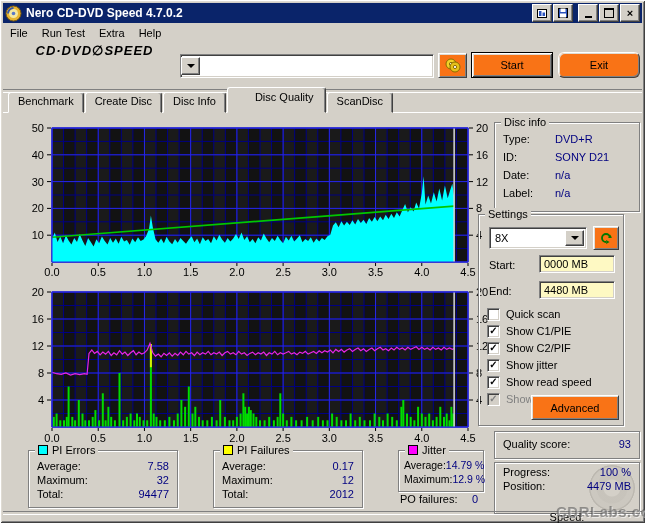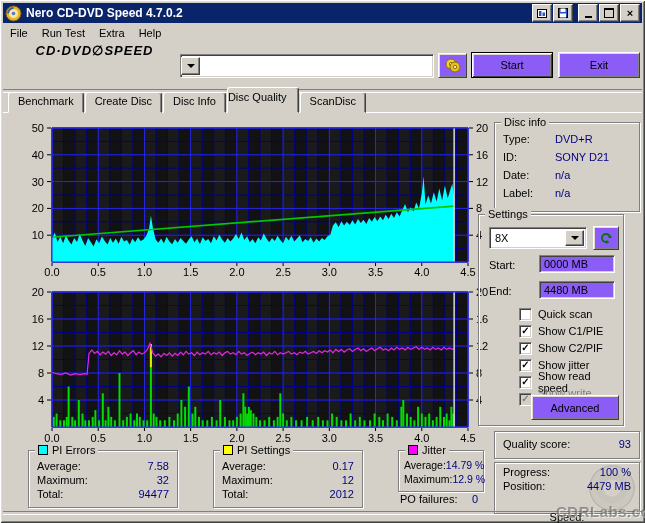--- a/index.html
+++ b/index.html
@@ -20,41 +20,41 @@
   .menubar{left:3px;top:24px;right:3px;height:17px;display:flex;align-items:center;}
   .menu-item{padding:1px 7px;}
   
   .logo{left:12px;top:44px;width:165px;height:44px;text-align:center;}
   .logo .l1{font-size:27px;font-weight:bold;letter-spacing:-1px;line-height:24px;}
   .logo .l2{font-size:13px;font-weight:bold;font-style:italic;letter-spacing:1px;line-height:14px;}
   .combo{left:180px;top:54px;width:252px;height:22px;background:#fff;border:1px solid;border-color:#808080 #fff #fff #808080;box-shadow:inset 1px 1px 0 #404040,inset -1px -1px 0 #d4d0c8;display:flex;align-items:center;}
   .combo .txt{flex:1;padding:0 5px;white-space:nowrap;overflow:hidden;}
   .dd-btn{width:17px;height:16px;margin:1px 2px 1px 0;background:#d4d0c8;border:1px solid;border-color:#fff #404040 #404040 #fff;box-shadow:inset -1px -1px 0 #808080;display:flex;align-items:center;justify-content:center;}
   .arrow-down{width:0;height:0;border-left:4px solid transparent;border-right:4px solid transparent;border-top:4px solid #000;}
-  .btn{background:#8b5cf6;border:1px solid;border-color:#fff #404040 #404040 #fff;box-shadow:inset 1px 1px 0 #dfdbd3,inset -1px -1px 0 #808080;display:flex;align-items:center;justify-content:center;}
+  .btn{background:#f97316;border:1px solid;border-color:#fff #404040 #404040 #fff;box-shadow:inset 1px 1px 0 #dfdbd3,inset -1px -1px 0 #808080;display:flex;align-items:center;justify-content:center;}
   .btn.default{border:1px solid #000;box-shadow:inset 1px 1px 0 #fff,inset -1px -1px 0 #404040,inset 2px 2px 0 #dfdbd3,inset -2px -2px 0 #808080;}
   .discs-btn{left:438px;top:53px;width:27px;height:23px;}
   .start-btn{left:471px;top:52px;width:80px;height:24px;}
-  .exit-btn{left:558px;top:52px;width:80px;height:24px;}
+  .exit-btn{left:558px;top:52px;width:80px;height:24px;border-radius:6px;}
   .groove{height:2px;border-top:1px solid #808080;border-bottom:1px solid #fff;}
   
   .tabstrip{left:8px;top:93px;height:20px;display:flex;align-items:flex-end;z-index:3;}
   .tab{height:17px;padding:2px 9px 0 9px;margin-right:1px;background:#d4d0c8;border:1px solid;border-color:#fff #404040 #d4d0c8 #fff;border-radius:3px 3px 0 0;box-shadow:inset -1px 0 0 #808080;white-space:nowrap;}
-  .tab.active{height:21px;margin-top:-3px;padding:3px 11px 0 0;position:relative;z-index:4;}
+  .tab.active{height:21px;margin-top:-3px;padding:3px 11px 0 27px;position:relative;z-index:4;}
   .content-topline{left:3px;top:112px;right:3px;height:1px;background:#fff;z-index:2;}
   
   .gb{border:1px solid #808080;box-shadow:inset 1px 1px 0 #fff, 1px 1px 0 #fff;}
   .gb .legend{position:absolute;top:-7px;left:6px;background:#d4d0c8;padding:0 3px;display:flex;align-items:center;white-space:nowrap;}
   .swatch{display:inline-block;width:8px;height:8px;border:1px solid #000;margin-right:4px;}
   .row{display:flex;justify-content:space-between;align-items:center;white-space:nowrap;}
   .val{color:#000080;}
   .dim{color:#808080;}
   
-  .field{background:#8b5cf6;border:1px solid;border-color:#808080 #fff #fff #808080;box-shadow:inset 1px 1px 0 #404040,inset -1px -1px 0 #d4d0c8;font-family:"Liberation Sans",sans-serif;font-size:11px;padding:0 4px;color:#000;}
-  .cb-row{position:absolute;left:8px;display:flex;align-items:center;height:14px;margin-left:32px;}
+  .field{background:#fef9c3;border:1px solid;border-color:#808080 #fff #fff #808080;box-shadow:inset 1px 1px 0 #404040,inset -1px -1px 0 #d4d0c8;font-family:"Liberation Sans",sans-serif;font-size:11px;padding:0 4px;color:#000;}
+  .cb-row{position:absolute;left:8px;display:flex;align-items:center;height:14px;}
   .cb{width:11px;height:11px;background:#fff;border:1px solid;border-color:#808080 #fff #fff #808080;box-shadow:inset 1px 1px 0 #404040,inset -1px -1px 0 #d4d0c8;margin-right:6px;display:flex;align-items:center;justify-content:center;font-size:10px;font-weight:bold;line-height:10px;}
   .cb.disabled{background:#d4d0c8;color:#808080;}
   
   .cdr-wm{font-weight:bold;font-size:15px;letter-spacing:.5px;color:rgba(80,80,80,.55);text-shadow:1px 1px 0 rgba(255,255,255,.5);z-index:9;}
   .disc-wm{width:46px;height:46px;border-radius:50%;background:radial-gradient(circle,#d4d0c8 0 8px,#c6c2ba 9px 15px,#cbc7bf 16px 21px,#b8b4ac 22px 23px,transparent 23px);opacity:.9;}
   svg{display:block;}
 </style>
 </head>
 <body>
 
@@ -516,21 +516,21 @@
     </div>
   <div class="row" style="margin:2px 8px 0 8px;">
       <span>Total:</span>
       <span class="val">94477</span>
     </div>
 </div>
 
 <div class="abs gb" style="left:213px;top:450px;width:148px;height:56px;">
   <span class="legend">
       <span class="swatch" id="sw1" style="background: rgb(255, 255, 0);"></span>
-      <span>PI Settings</span>
+      <span>PI Failures</span>
     </span>
   <div class="row" style="margin:9px 8px 0 8px;">
       <span>Average:</span>
       <span class="val">0.17</span>
     </div>
   <div class="row" style="margin:2px 8px 0 8px;">
       <span>Maximum:</span>
       <span class="val">12</span>
     </div>
   <div class="row" style="margin:2px 8px 0 8px;">

